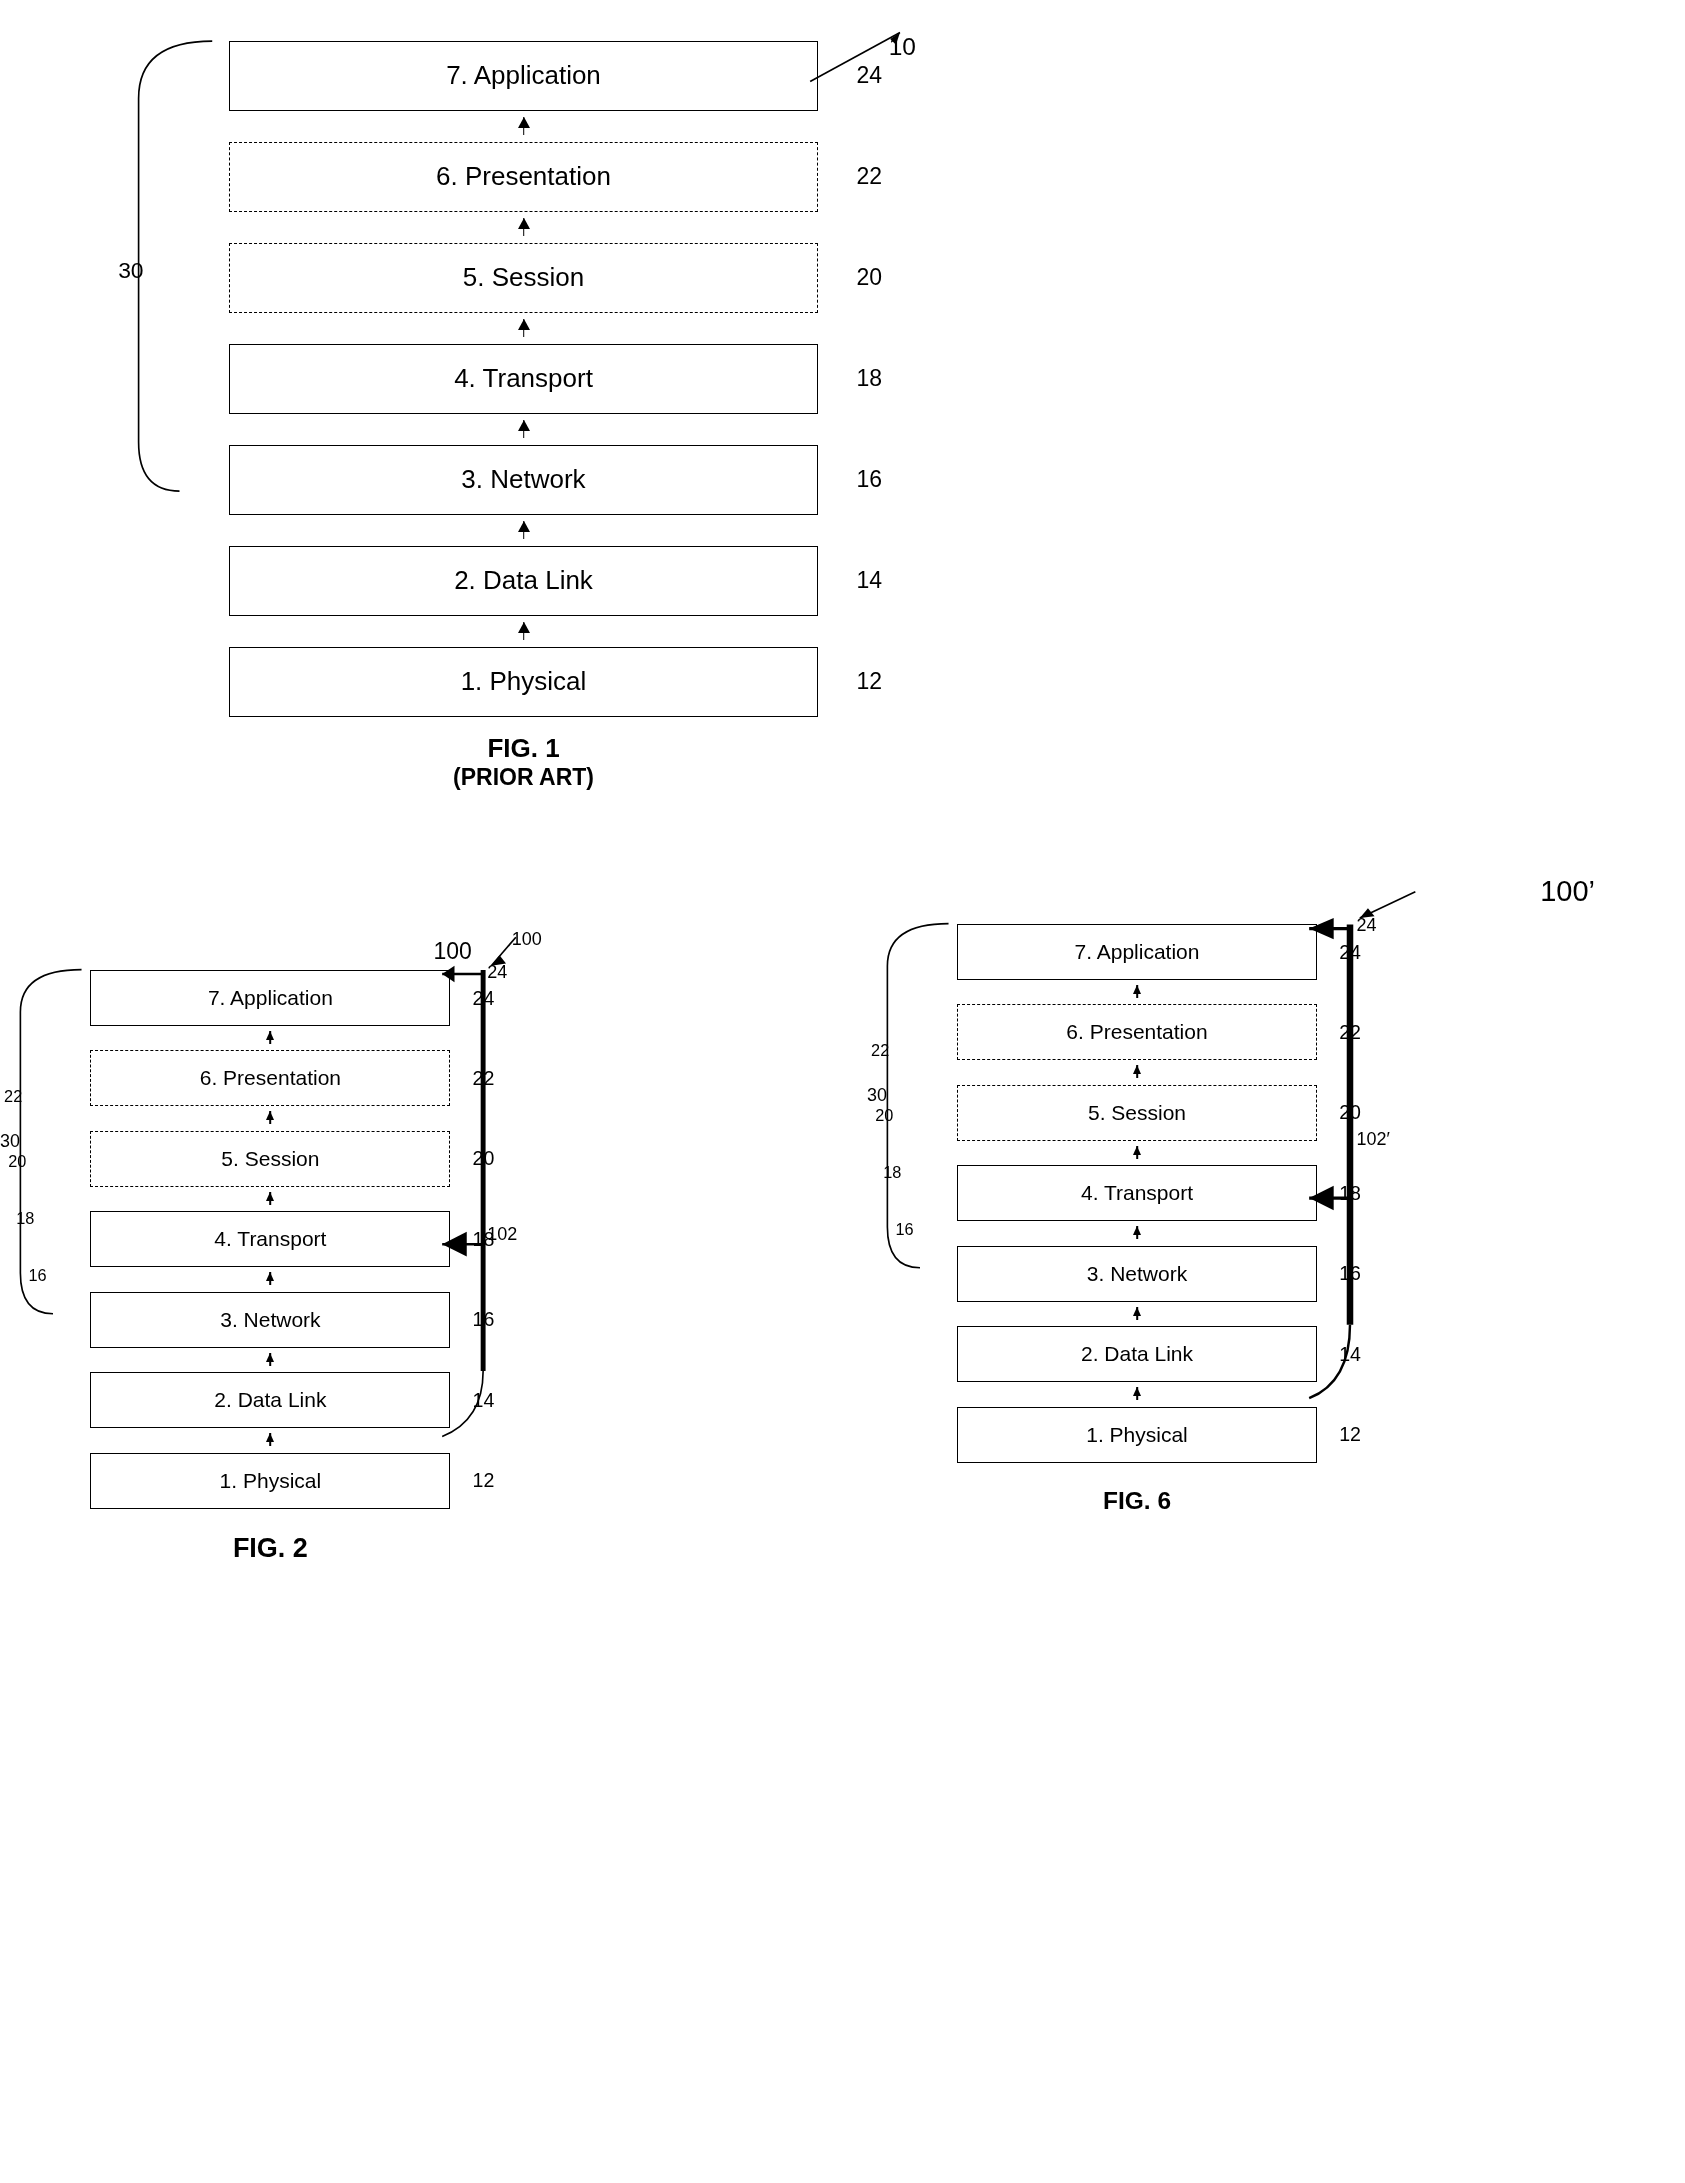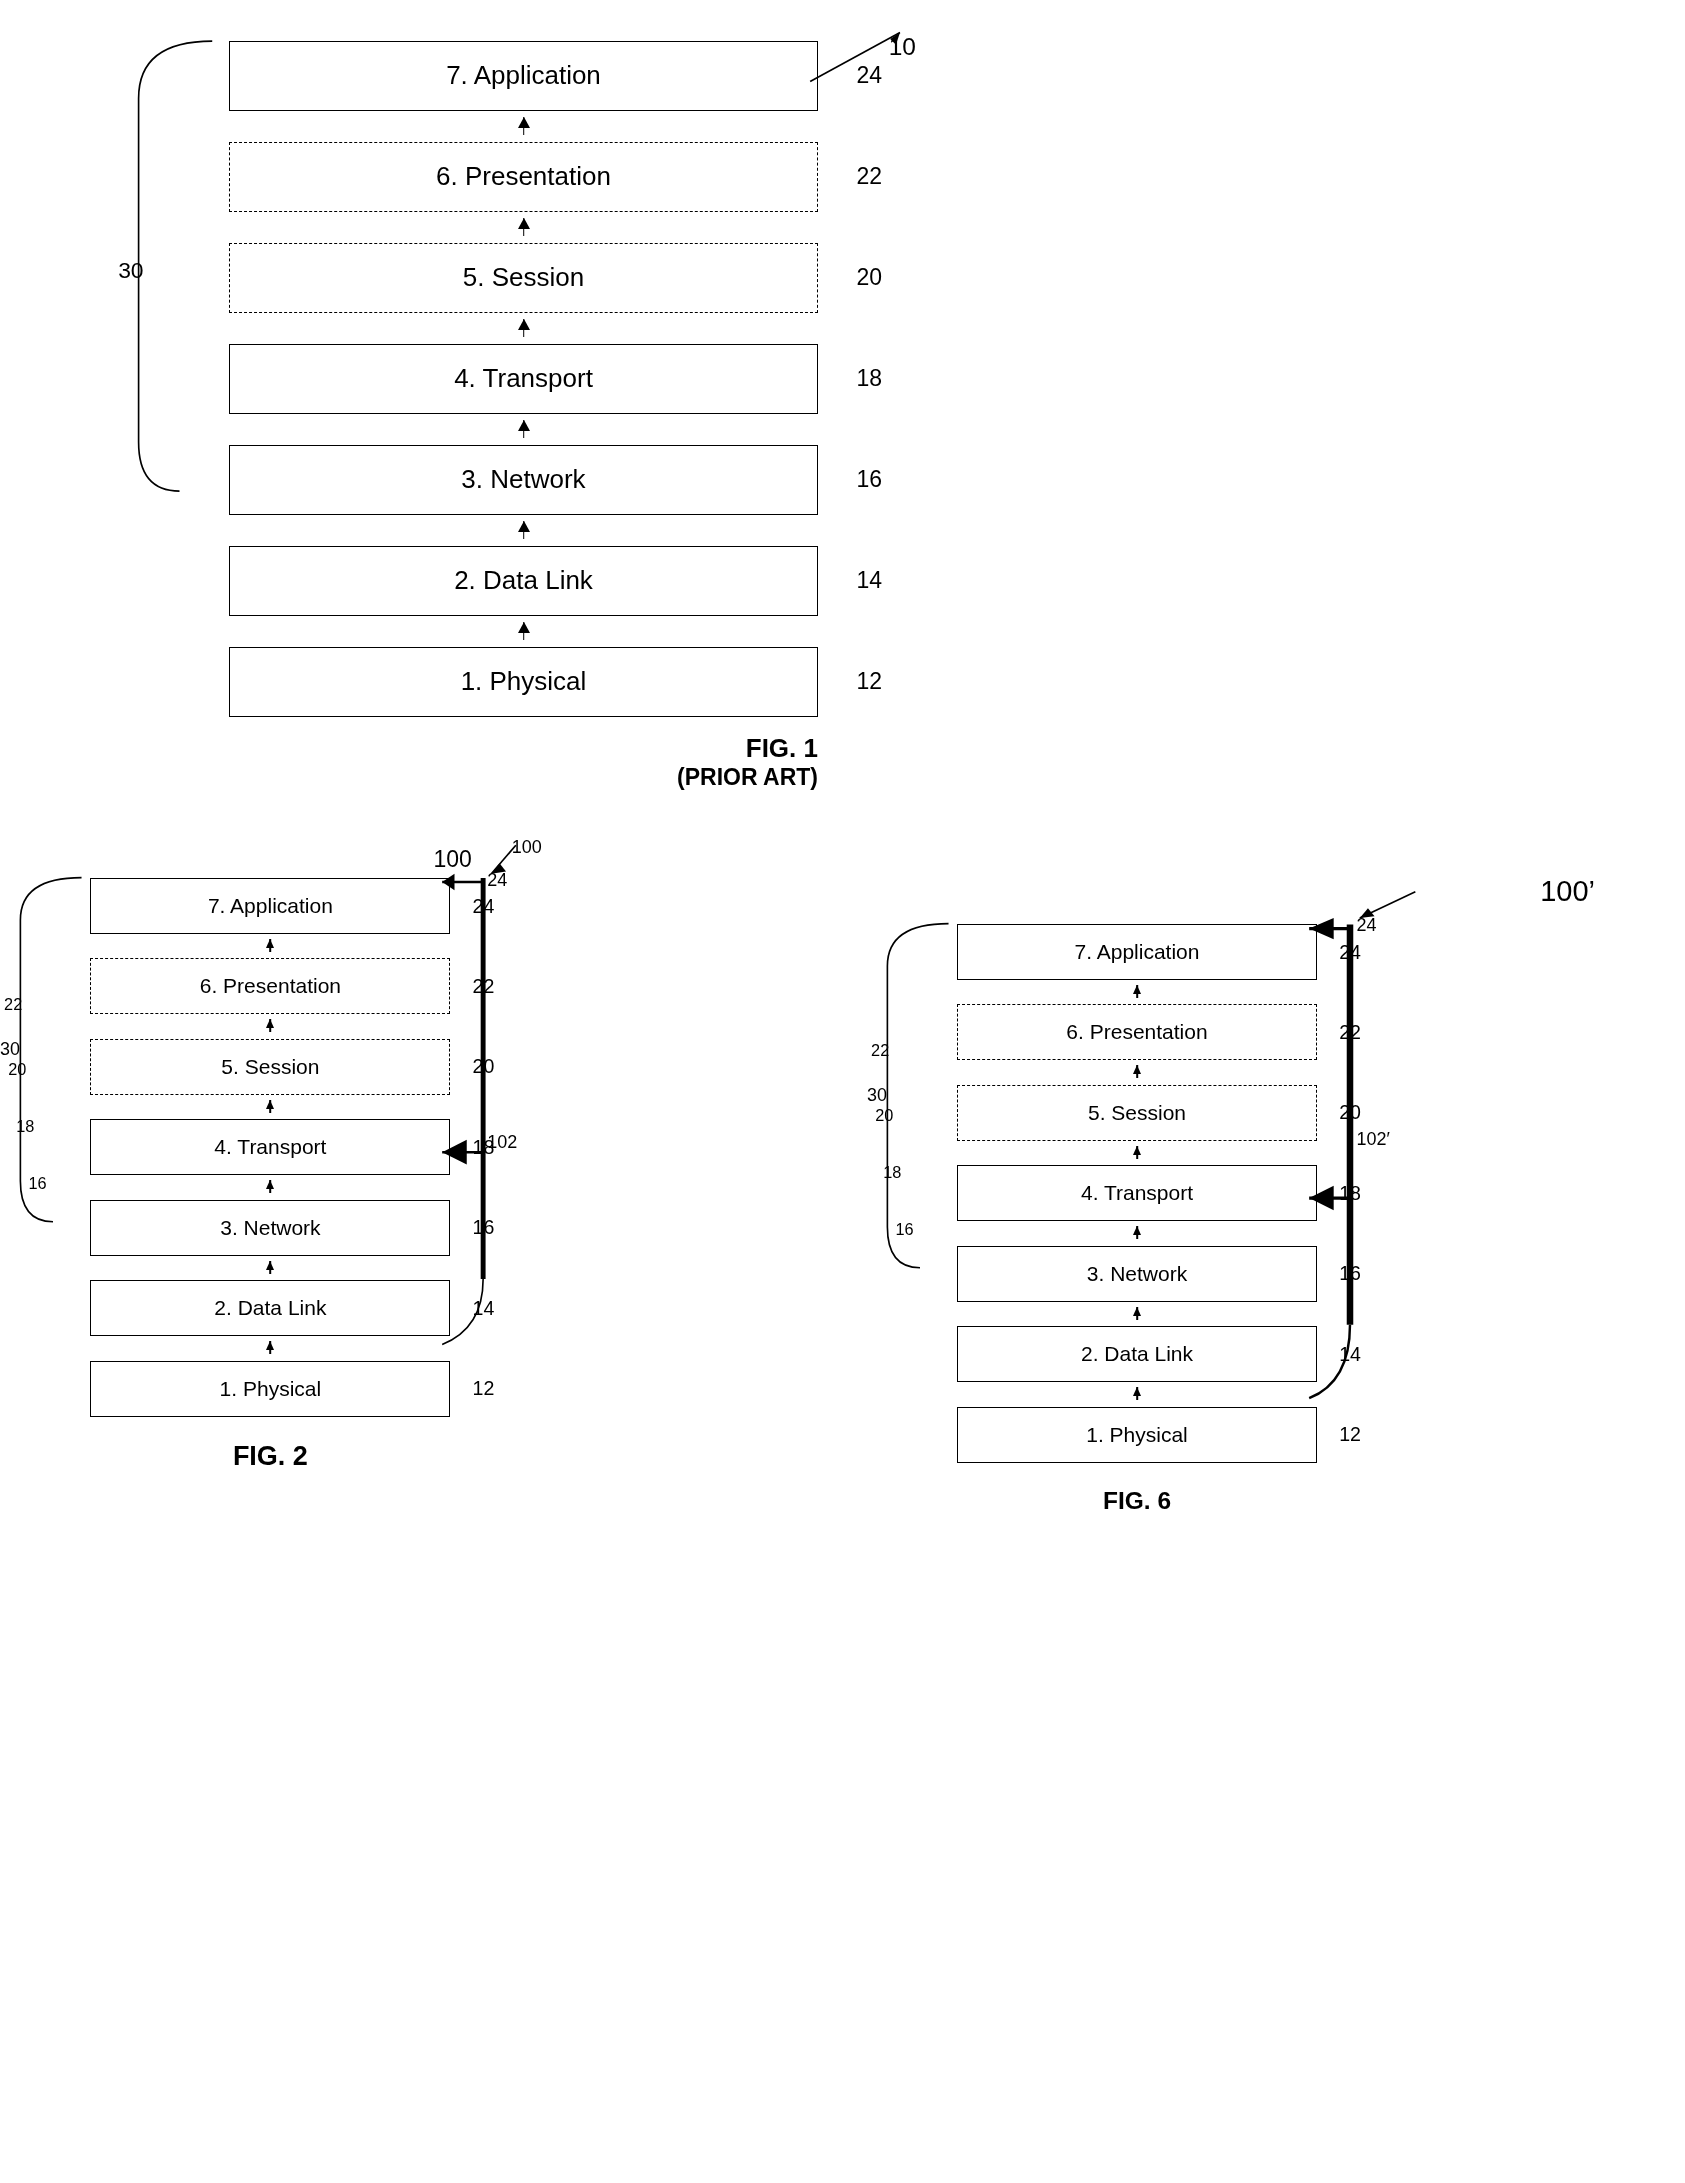--- a/index.html
+++ b/index.html
@@ -193,27 +193,27 @@
         <path d="M 120,10 Q 30,10 30,80 L 30,500 Q 30,560 80,560" stroke="#000" stroke-width="2" fill="none"></path>
         <text x="5" y="300" font-size="28" font-family="Arial">30</text>
       </svg>
 
       <svg style="position:absolute; right:-131px; top:-24.5px; width:147px; height:82px; overflow:visible;" viewBox="0 0 180 100" width="147" height="82">
         <line x1="10" y1="80" x2="120" y2="20" stroke="#000" stroke-width="2"></line>
         <polygon points="120,20 108,28 115,35" fill="#000"></polygon>
       </svg>
     </div>
 
-    <div style="margin-top: 16.4px; margin-left: 82px; text-align: right; width: 589px;">
+    <div style="margin-top: 16.4px; margin-left: 82px; text-align: center; width: 589px;">
       <div style="font-size: 26px; font-weight: bold; font-family: Arial;">FIG. 1</div>
       <div style="font-size: 23px; font-weight: bold; font-family: Arial;">(PRIOR ART)</div>
     </div>
   </div>
 
-  <div style="position: absolute; top: 821px; left: 16.4px; width: 818px;">
+  <div style="position: absolute; top: 913px; left: 16.4px; width: 818px;">
 
     <div style="position: absolute; left: 417px; top: 24.5px; font-size: 23px; font-family: Arial;">100</div>
 
     <div style="position: relative; width: 360px; margin-left: 74px; margin-top: 57px;">
 
       <div class="small-osi-layer">
         <span class="small-osi-layer-text">7.  Application</span>
         <span class="small-layer-number">24</span>
       </div>
       <div class="small-arrow-up"></div>

